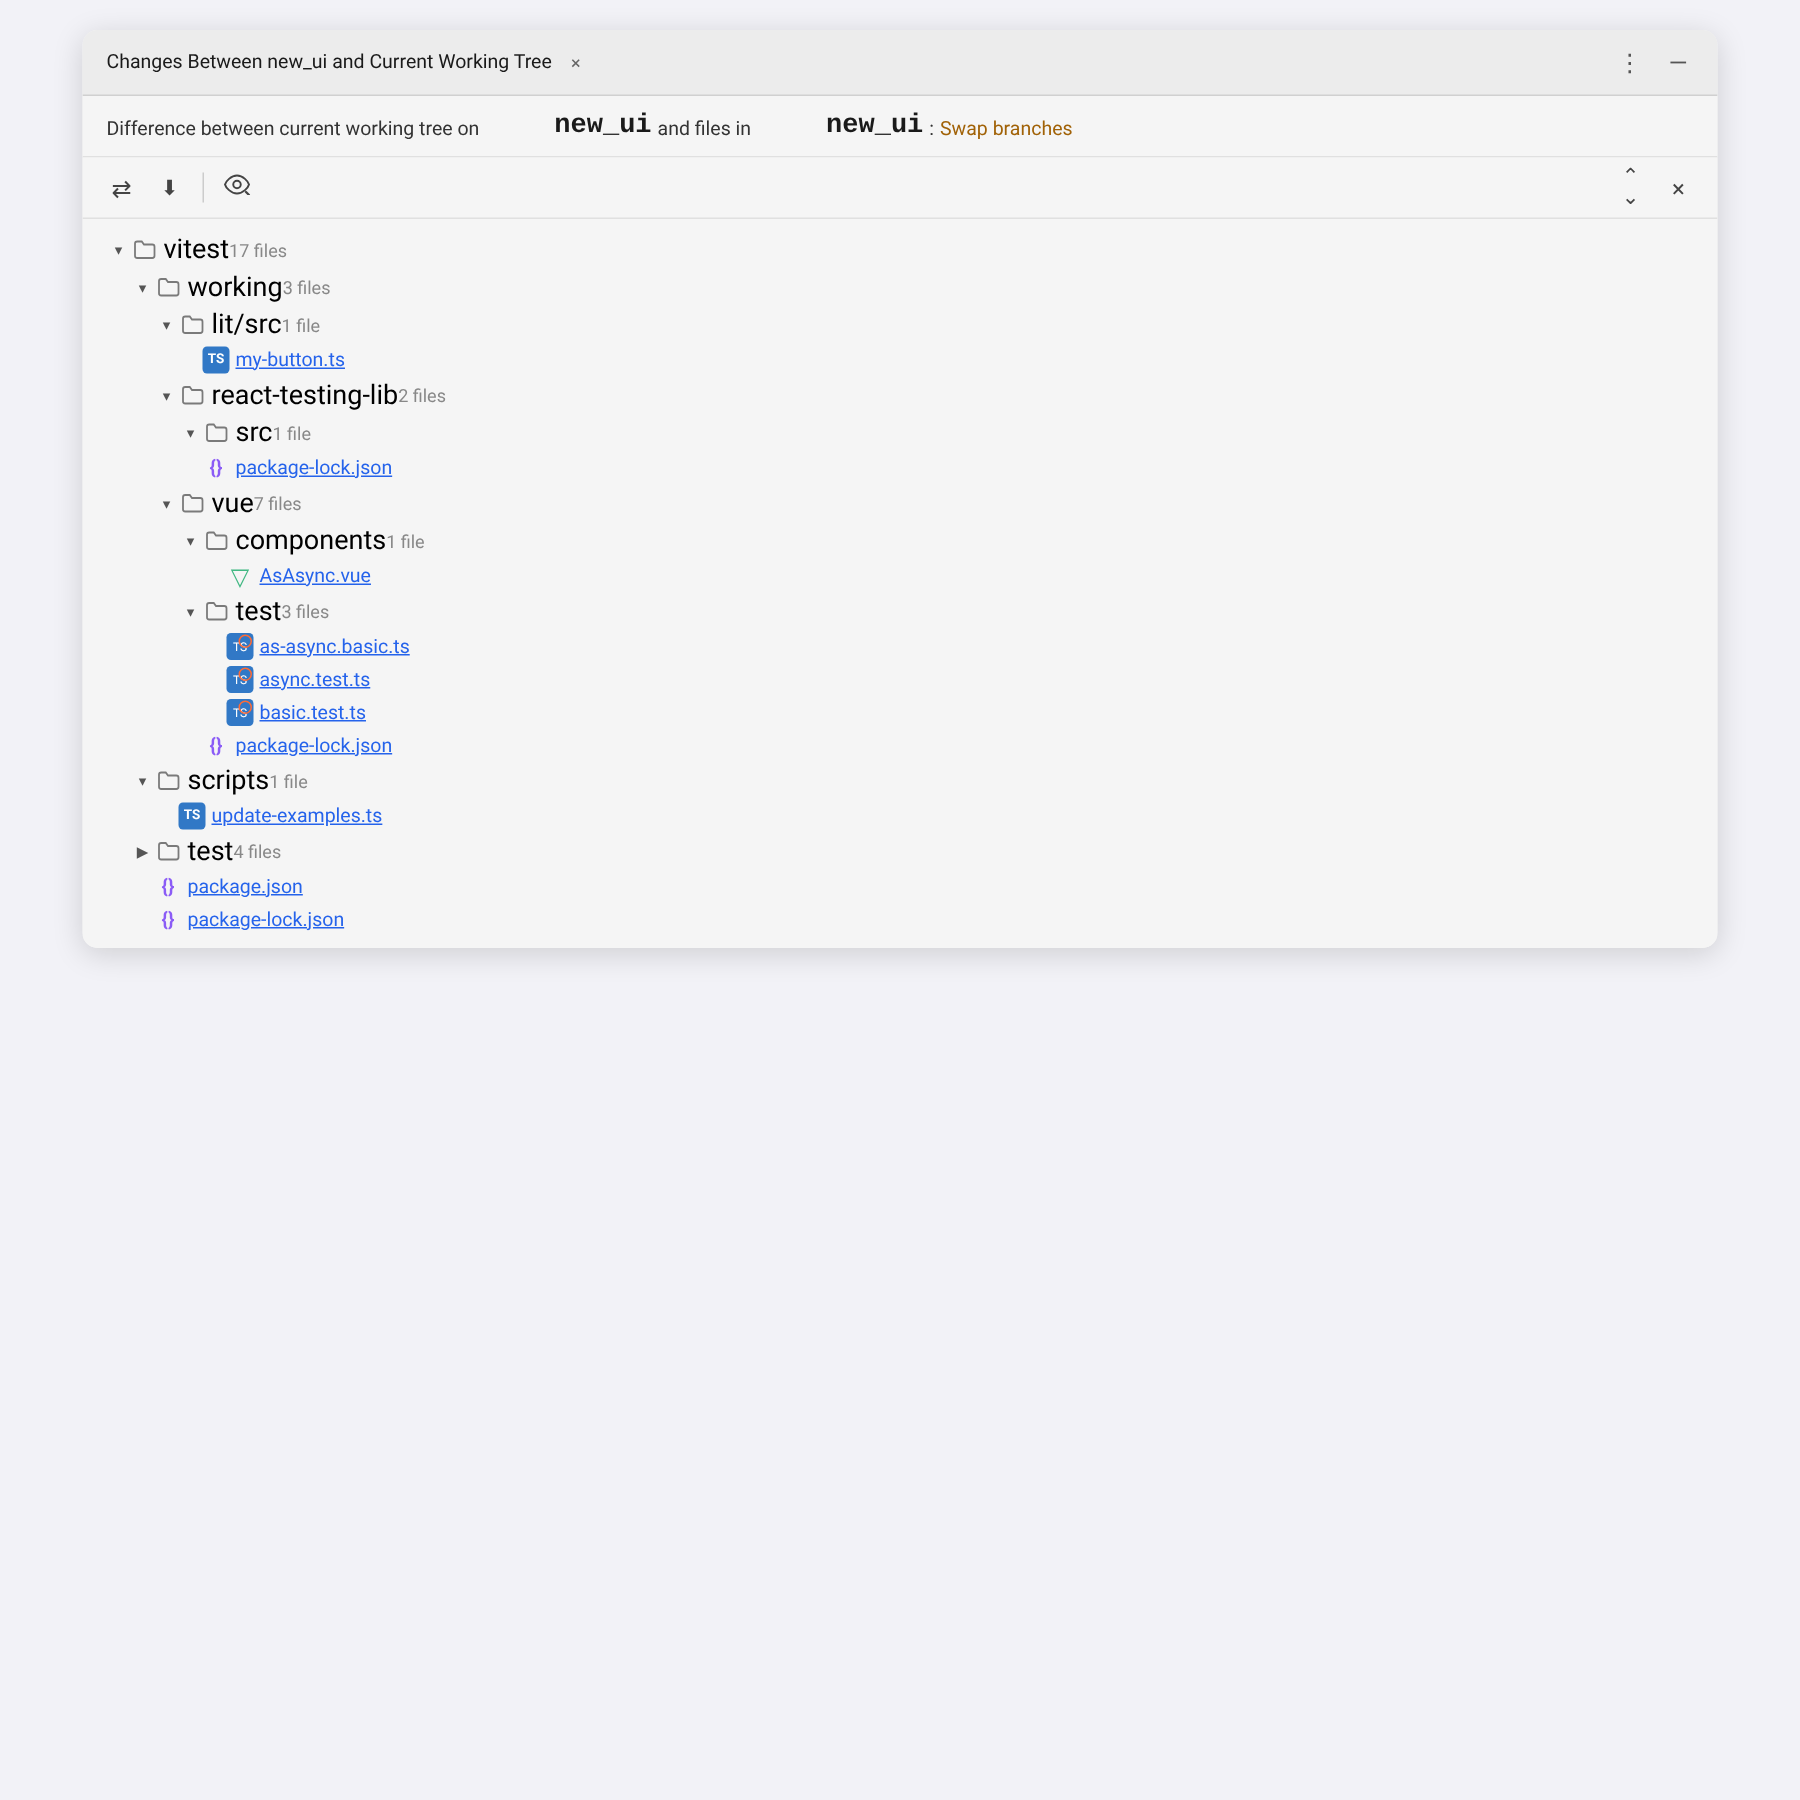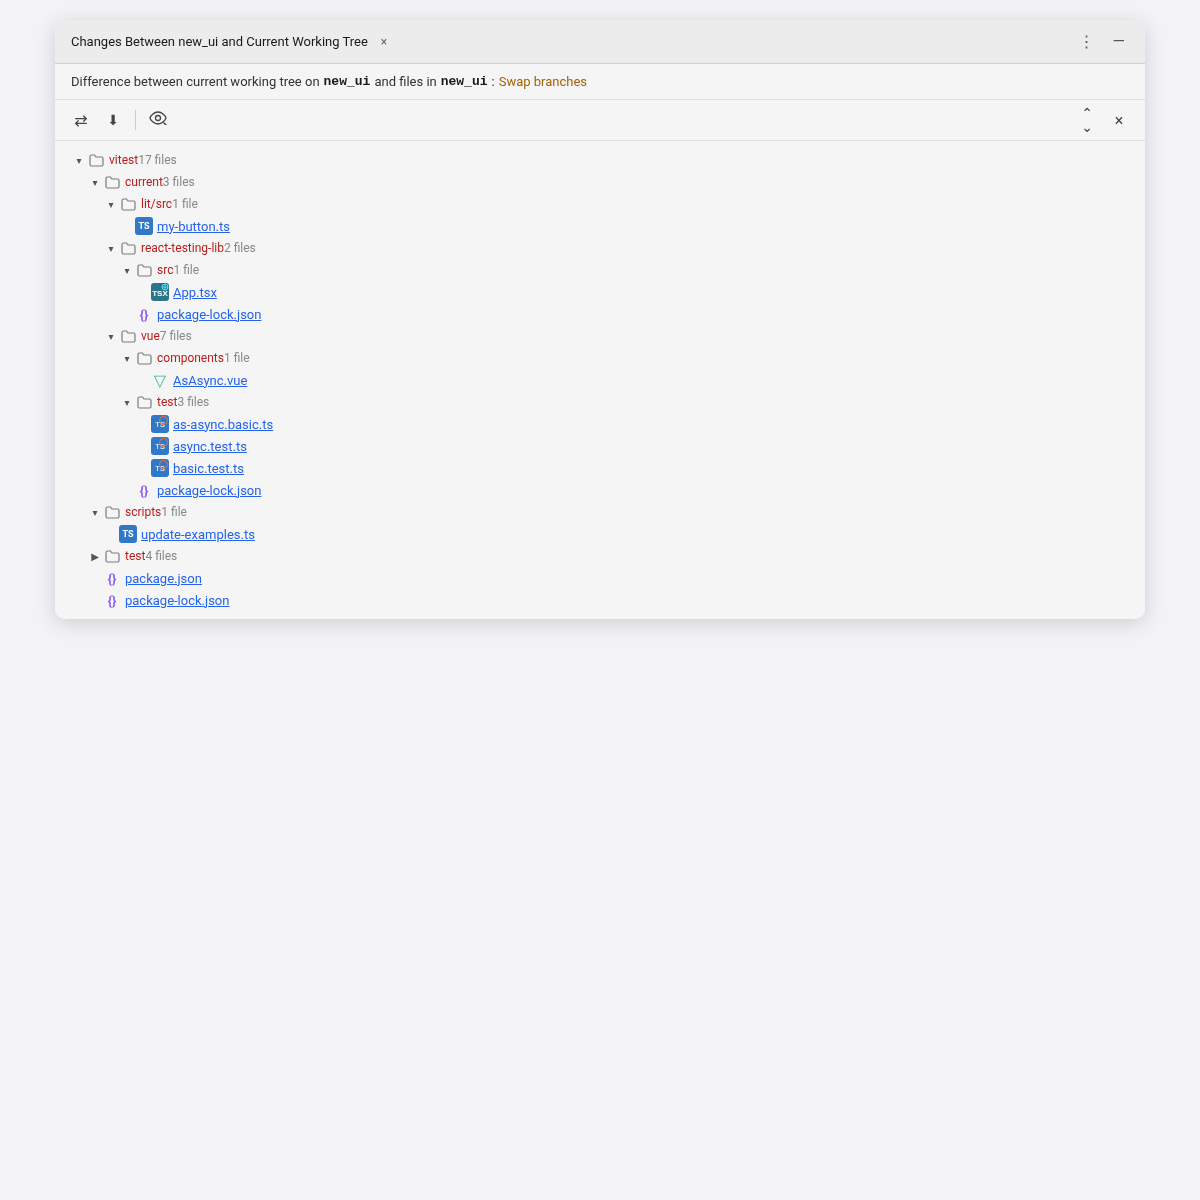--- a/index.html
+++ b/index.html
@@ -70,21 +70,22 @@
       border-bottom: 1px solid #e0e0e0;
       display: flex;
       align-items: flex-end;
       flex-wrap: wrap;
       gap: 4px;
     }
     .info-bar .bold {
       font-family: 'Courier New', monospace;
       font-weight: bold;
       color: #1a1a1a;
-      font-size: 13px;
+      font-size: 18px;
+      margin-left: 46px;
     }
     .swap-link {
       color: #a16207;
       cursor: pointer;
       font-size: 13px;
       text-decoration: none;
     }
     .toolbar {
       background: #f5f5f5;
       padding: 6px 12px;
@@ -178,22 +179,22 @@
     .json-icon {
       color: #8b5cf6;
       font-size: 13px;
     }
     .item-name {
       color: #2563eb;
       font-size: 13px;
       text-decoration: underline;
     }
     .folder-name {
-      color: #b91c1c;
-      font-size: 12px;
+      color: #000000;
+      font-size: 18px;
     }
     .file-count {
       color: #888;
       font-size: 12px;
       margin-left: 0;
     }
     .indent-1 { padding-left: 16px; }
     .indent-2 { padding-left: 32px; }
     .indent-3 { padding-left: 48px; }
     .indent-4 { padding-left: 64px; }
@@ -292,21 +293,21 @@
       <span class="file-count">17 files</span>
     </div>
 
     <div class="tree-item indent-2">
       <span class="chevron">▾</span>
       <span class="folder-icon">
         <svg width="15" height="13" viewBox="0 0 15 13" fill="none">
             <path d="M1 2.5C1 1.67 1.67 1 2.5 1H5.5L7 3H12.5C13.33 3 14 3.67 14 4.5V10.5C14 11.33 13.33 12 12.5 12H2.5C1.67 12 1 11.33 1 10.5V2.5Z" stroke="#7a7a7a" stroke-width="1.2" fill="none"></path>
           </svg>
       </span>
-      <span class="folder-name">current</span>
+      <span class="folder-name">working</span>
       <span class="file-count">3 files</span>
     </div>
 
     <div class="tree-item indent-3">
       <span class="chevron">▾</span>
       <span class="folder-icon">
         <svg width="15" height="13" viewBox="0 0 15 13" fill="none">
             <path d="M1 2.5C1 1.67 1.67 1 2.5 1H5.5L7 3H12.5C13.33 3 14 3.67 14 4.5V10.5C14 11.33 13.33 12 12.5 12H2.5C1.67 12 1 11.33 1 10.5V2.5Z" stroke="#7a7a7a" stroke-width="1.2" fill="none"></path>
           </svg>
       </span>
@@ -335,33 +336,20 @@
       <span class="chevron">▾</span>
       <span class="folder-icon">
         <svg width="15" height="13" viewBox="0 0 15 13" fill="none">
             <path d="M1 2.5C1 1.67 1.67 1 2.5 1H5.5L7 3H12.5C13.33 3 14 3.67 14 4.5V10.5C14 11.33 13.33 12 12.5 12H2.5C1.67 12 1 11.33 1 10.5V2.5Z" stroke="#7a7a7a" stroke-width="1.2" fill="none"></path>
           </svg>
       </span>
       <span class="folder-name">src</span>
       <span class="file-count">1 file</span>
     </div>
 
-    <div class="tree-item indent-5">
-      <span class="chevron-placeholder"></span>
-      <span style="display:inline-flex;align-items:center;justify-content:center;width:18px;height:18px;margin-right:4px;flex-shrink:0;">
-        <svg width="18" height="18" viewBox="0 0 18 18">
-            <rect width="18" height="18" rx="3" fill="#2b7489"></rect>
-            <text x="9" y="13" text-anchor="middle" font-size="8" font-weight="bold" fill="white" font-family="Arial">TSX</text>
-            <circle cx="14" cy="4" r="3" fill="none" stroke="#61dafb" stroke-width="1"></circle>
-            <line x1="14" y1="1" x2="14" y2="7" stroke="#61dafb" stroke-width="1"></line>
-            <line x1="11" y1="4" x2="17" y2="4" stroke="#61dafb" stroke-width="1"></line>
-          </svg>
-      </span>
-      <span class="item-name">App.tsx</span>
-    </div>
 
     <div class="tree-item indent-4">
       <span class="chevron-placeholder"></span>
       <span class="file-icon json-icon">{}</span>
       <span class="item-name">package-lock.json</span>
     </div>
 
     <div class="tree-item indent-3">
       <span class="chevron">▾</span>
       <span class="folder-icon">

